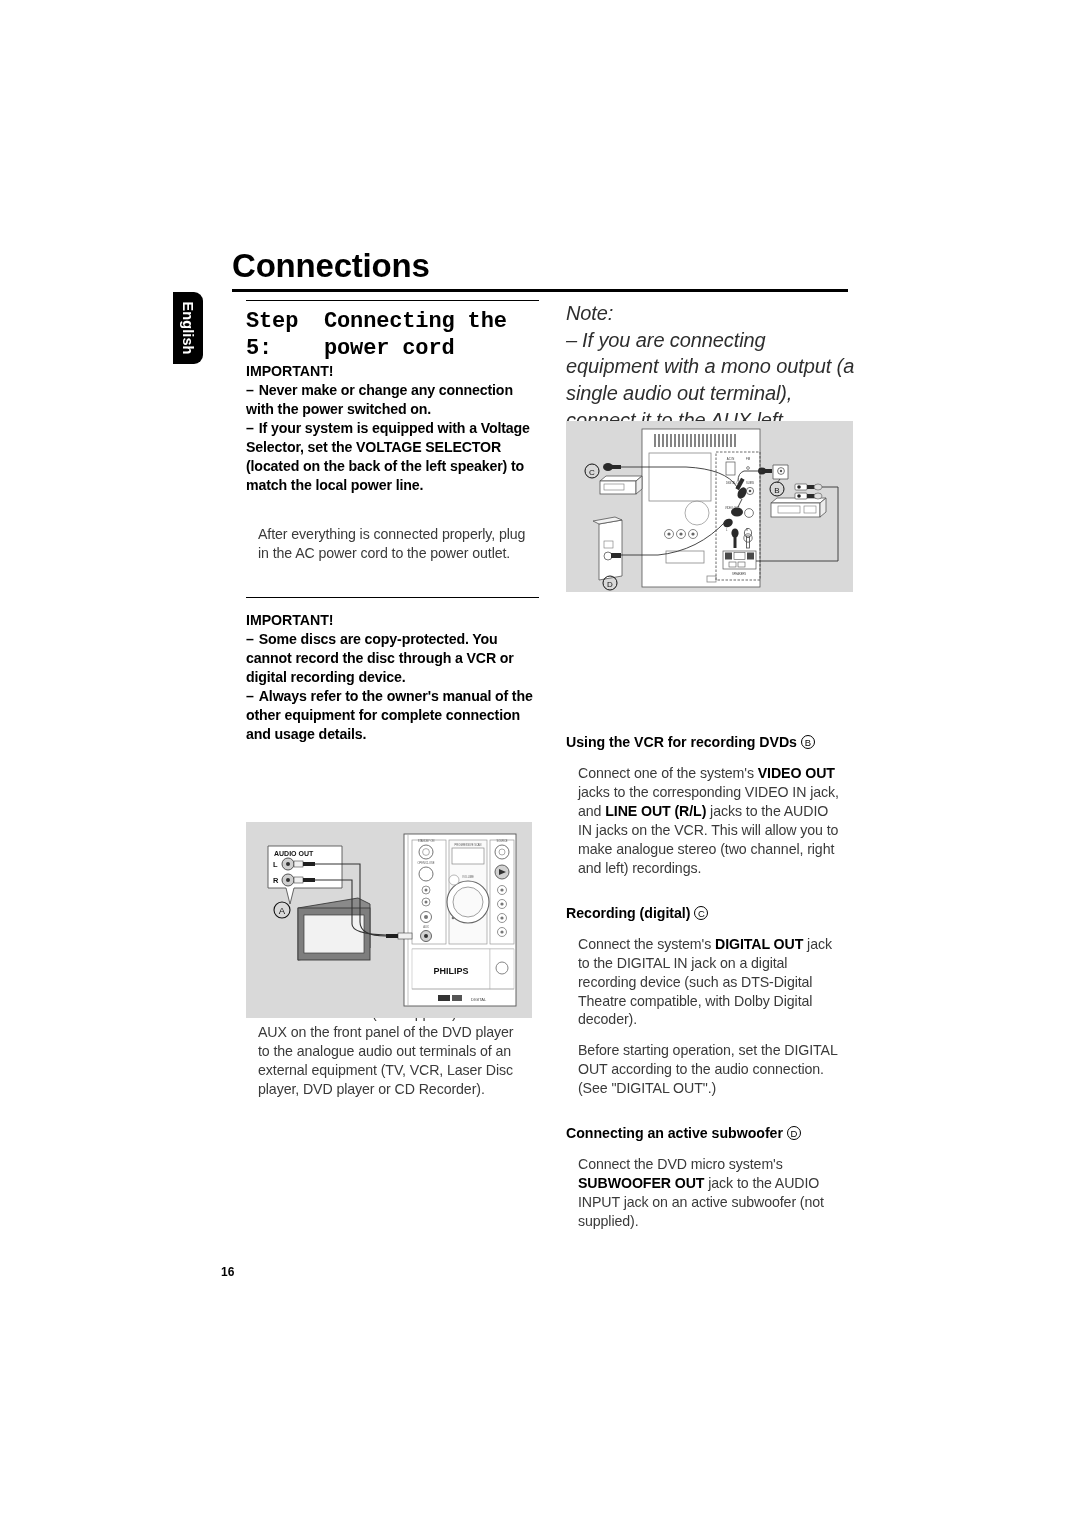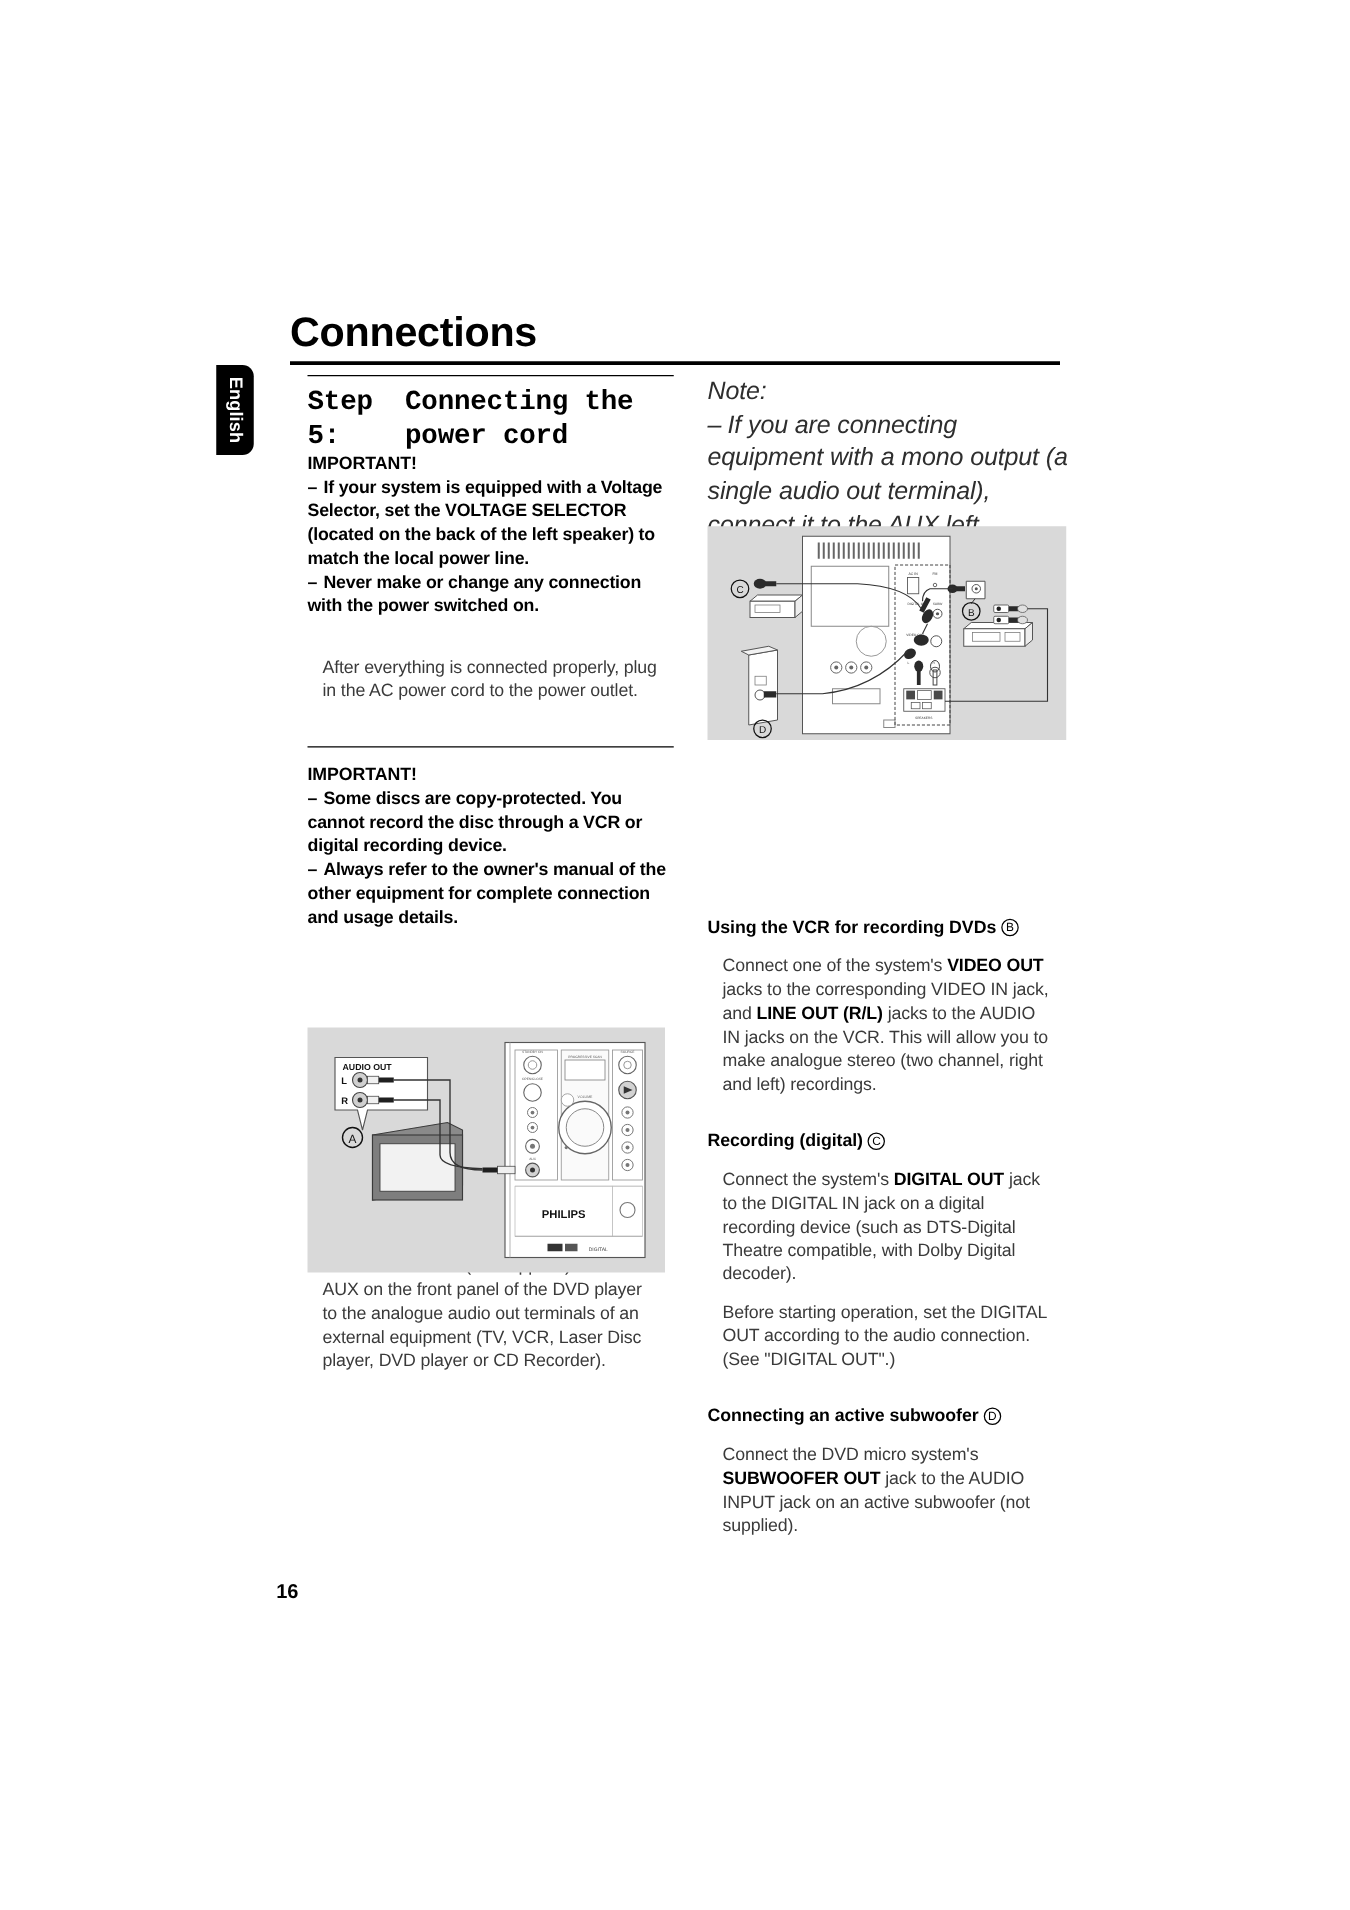--- a/index.html
+++ b/index.html
@@ -165,21 +165,21 @@
   #figure-top    { left: 566px; top: 421px;  width: 287px; height: 171px; }
   #figure-bottom { left: 246px; top: 822px;  width: 286px; height: 196px; }
 
   .figure svg { display: block; width: 100%; height: 100%; }
 
   
   .page-number {
     position: absolute;
     left: 221px;
     top: 1265px;
-    font-size: 16px;
+    font-size: 12px;
     font-weight: bold;
     color: #000000;
   }
 </style>
 </head>
 <body>
 
 <div class="page">
 
   <div class="lang-tab">
@@ -193,25 +193,25 @@
 
     <div class="sec-rule"></div>
 
     <h2 class="heading">
       <span class="step-label">Step 5:</span><span class="step-body">Connecting the power cord</span>
     </h2>
 
     <h3 class="subhead">IMPORTANT!</h3>
 
     <p class="bold-body dash-item">
+      <span class="dash">–</span><span>Never make or change any connection with the power switched on.</span>
+    </p>
+
+    <p class="bold-body dash-item">
       <span class="dash">–</span><span>If your system is equipped with a Voltage Selector, set the VOLTAGE SELECTOR (located on the back of the left speaker) to match the local power line.</span>
-    </p>
-
-    <p class="bold-body dash-item">
-      <span class="dash">–</span><span>Never make or change any connection with the power switched on.</span>
     </p>
 
     <div class="gap-18"></div>
 
     <p class="body">After everything is connected properly, plug in the AC power cord to the power outlet.</p>
 
     <div class="gap-22"></div>
 
     <div class="sec-rule"></div>
 

